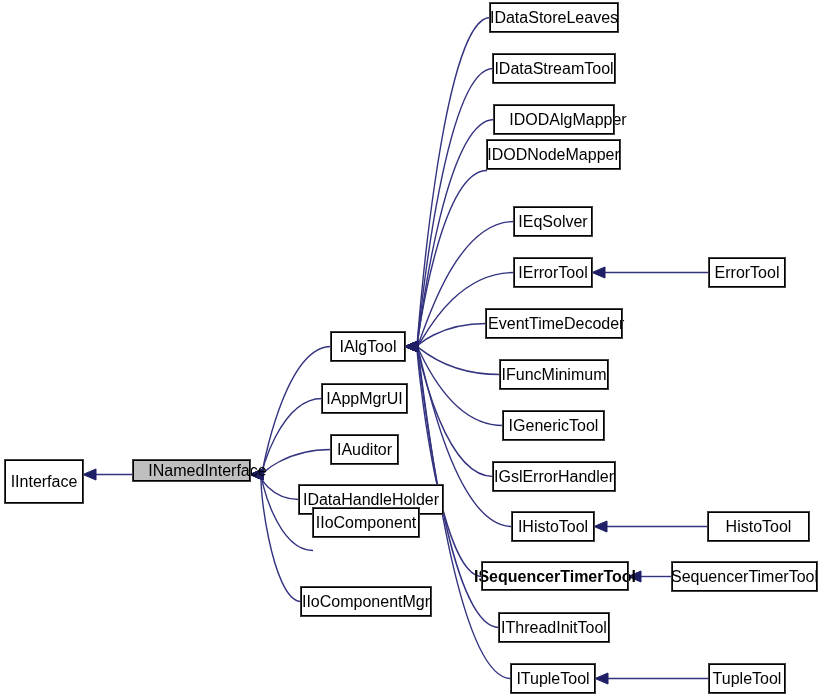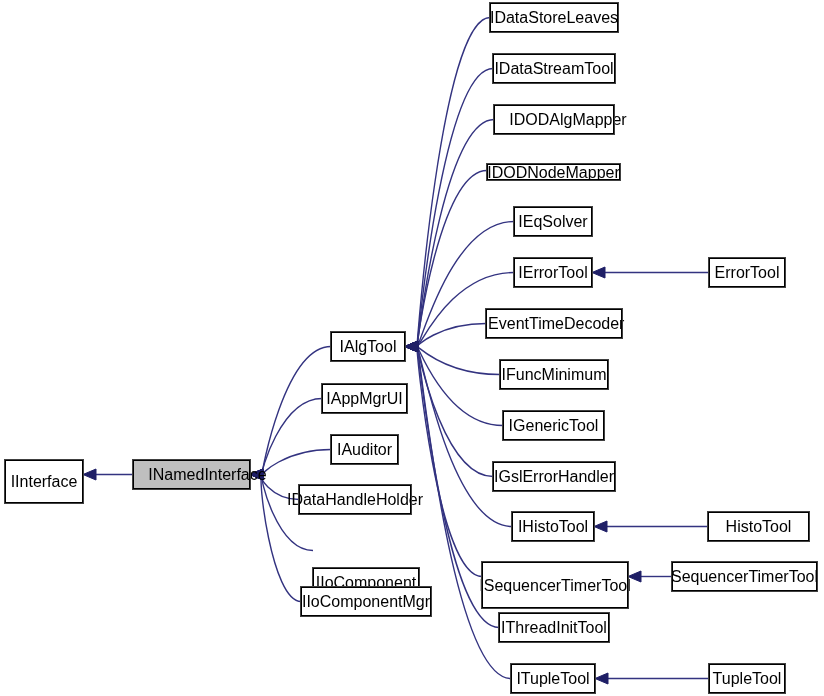--- a/index.html
+++ b/index.html
@@ -105,51 +105,51 @@
       <polygon points="594,526.5 607,521 607,532" fill="#1f1f66" stroke="#1f1f66" stroke-width="1"></polygon>
       <path d="M 672 576.5 L 640 576.5" fill="none" stroke="#333380" stroke-width="1.4"></path>
       <polygon points="628,576.5 641,571 641,582" fill="#1f1f66" stroke="#1f1f66" stroke-width="1"></polygon>
       <path d="M 709 678.5 L 607 678.5" fill="none" stroke="#333380" stroke-width="1.4"></path>
       <polygon points="595,678.5 608,673 608,684" fill="#1f1f66" stroke="#1f1f66" stroke-width="1"></polygon>
     </svg>
   <div id="node-layer">
       <div class="node" style="left: 5px; top: 460px; width: 78px; height: 43px;">
         <span class="node-label">IInterface</span>
       </div>
-      <div class="node highlight" style="left: 133px; top: 460px; width: 117px; height: 29px; padding-left: 32px;">
+      <div class="node highlight" style="left: 133px; top: 460px; width: 117px; height: 21px; padding-left: 32px;">
         <span class="node-label">INamedInterface</span>
       </div>
       <div class="node" style="left: 331px; top: 332px; width: 74px; height: 29px;">
         <span class="node-label">IAlgTool</span>
       </div>
       <div class="node" style="left: 322px; top: 384px; width: 85px; height: 29px;">
         <span class="node-label">IAppMgrUI</span>
       </div>
       <div class="node" style="left: 331px; top: 435px; width: 67px; height: 29px;">
         <span class="node-label">IAuditor</span>
       </div>
-      <div class="node" style="left: 299px; top: 485px; width: 112px; height: 29px;">
+      <div class="node" style="left: 299px; top: 485px; width: 144px; height: 29px;">
         <span class="node-label">IDataHandleHolder</span>
       </div>
-      <div class="node" style="left: 313px; top: 568px; width: 106px; height: 29px;">
+      <div class="node" style="left: 313px; top: 508px; width: 106px; height: 29px;">
         <span class="node-label">IIoComponent</span>
       </div>
       <div class="node" style="left: 301px; top: 587px; width: 130px; height: 29px;">
         <span class="node-label">IIoComponentMgr</span>
       </div>
       <div class="node" style="left: 490px; top: 3px; width: 128px; height: 29px;">
         <span class="node-label">IDataStoreLeaves</span>
       </div>
       <div class="node" style="left: 493px; top: 54px; width: 122px; height: 29px; text-align: center;">
         <span class="node-label">IDataStreamTool</span>
       </div>
       <div class="node" style="left: 494px; top: 105px; width: 120px; height: 29px; padding-left: 28px;">
         <span class="node-label">IDODAlgMapper</span>
       </div>
-      <div class="node" style="left: 487px; top: 164px; width: 133px; height: 16px;">
+      <div class="node" style="left: 487px; top: 140px; width: 133px; height: 29px;">
         <span class="node-label">IDODNodeMapper</span>
       </div>
       <div class="node" style="left: 514px; top: 207px; width: 78px; height: 29px;">
         <span class="node-label">IEqSolver</span>
       </div>
       <div class="node" style="left: 514px; top: 258px; width: 78px; height: 29px;">
         <span class="node-label">IErrorTool</span>
       </div>
       <div class="node" style="left: 486px; top: 309px; width: 136px; height: 29px;">
         <span class="node-label">IEventTimeDecoder</span>
@@ -159,21 +159,21 @@
       </div>
       <div class="node" style="left: 503px; top: 411px; width: 101px; height: 29px;">
         <span class="node-label">IGenericTool</span>
       </div>
       <div class="node" style="left: 493px; top: 462px; width: 122px; height: 29px;">
         <span class="node-label">IGslErrorHandler</span>
       </div>
       <div class="node" style="left: 512px; top: 512px; width: 82px; height: 29px;">
         <span class="node-label">IHistoTool</span>
       </div>
-      <div class="node" style="left: 482px; top: 562px; width: 146px; height: 46px;">
+      <div class="node" style="left: 482px; top: 562px; width: 146px; height: 28px; font-weight: bold;">
         <span class="node-label">ISequencerTimerTool</span>
       </div>
       <div class="node" style="left: 499px; top: 613px; width: 110px; height: 29px;">
         <span class="node-label">IThreadInitTool</span>
       </div>
       <div class="node" style="left: 511px; top: 664px; width: 84px; height: 29px;">
         <span class="node-label">ITupleTool</span>
       </div>
       <div class="node" style="left: 709px; top: 258px; width: 76px; height: 29px; align-items: center;">
         <span class="node-label">ErrorTool</span>

